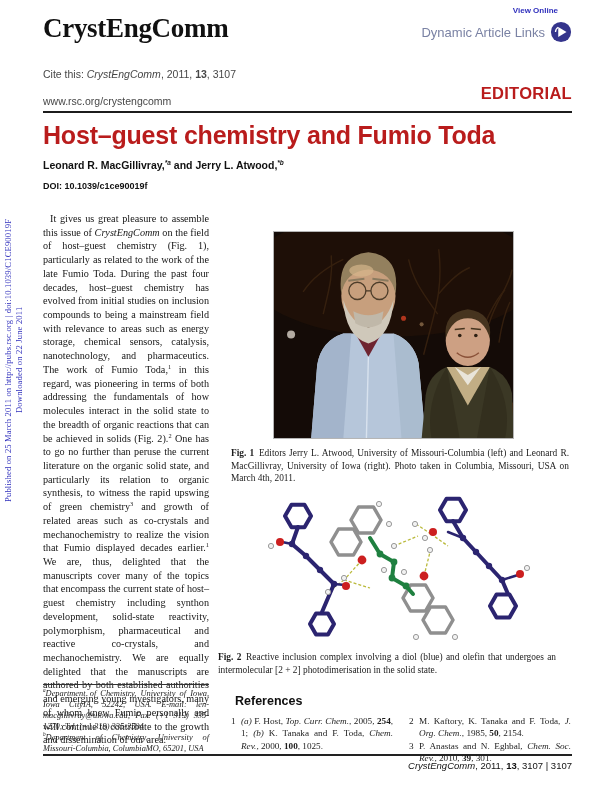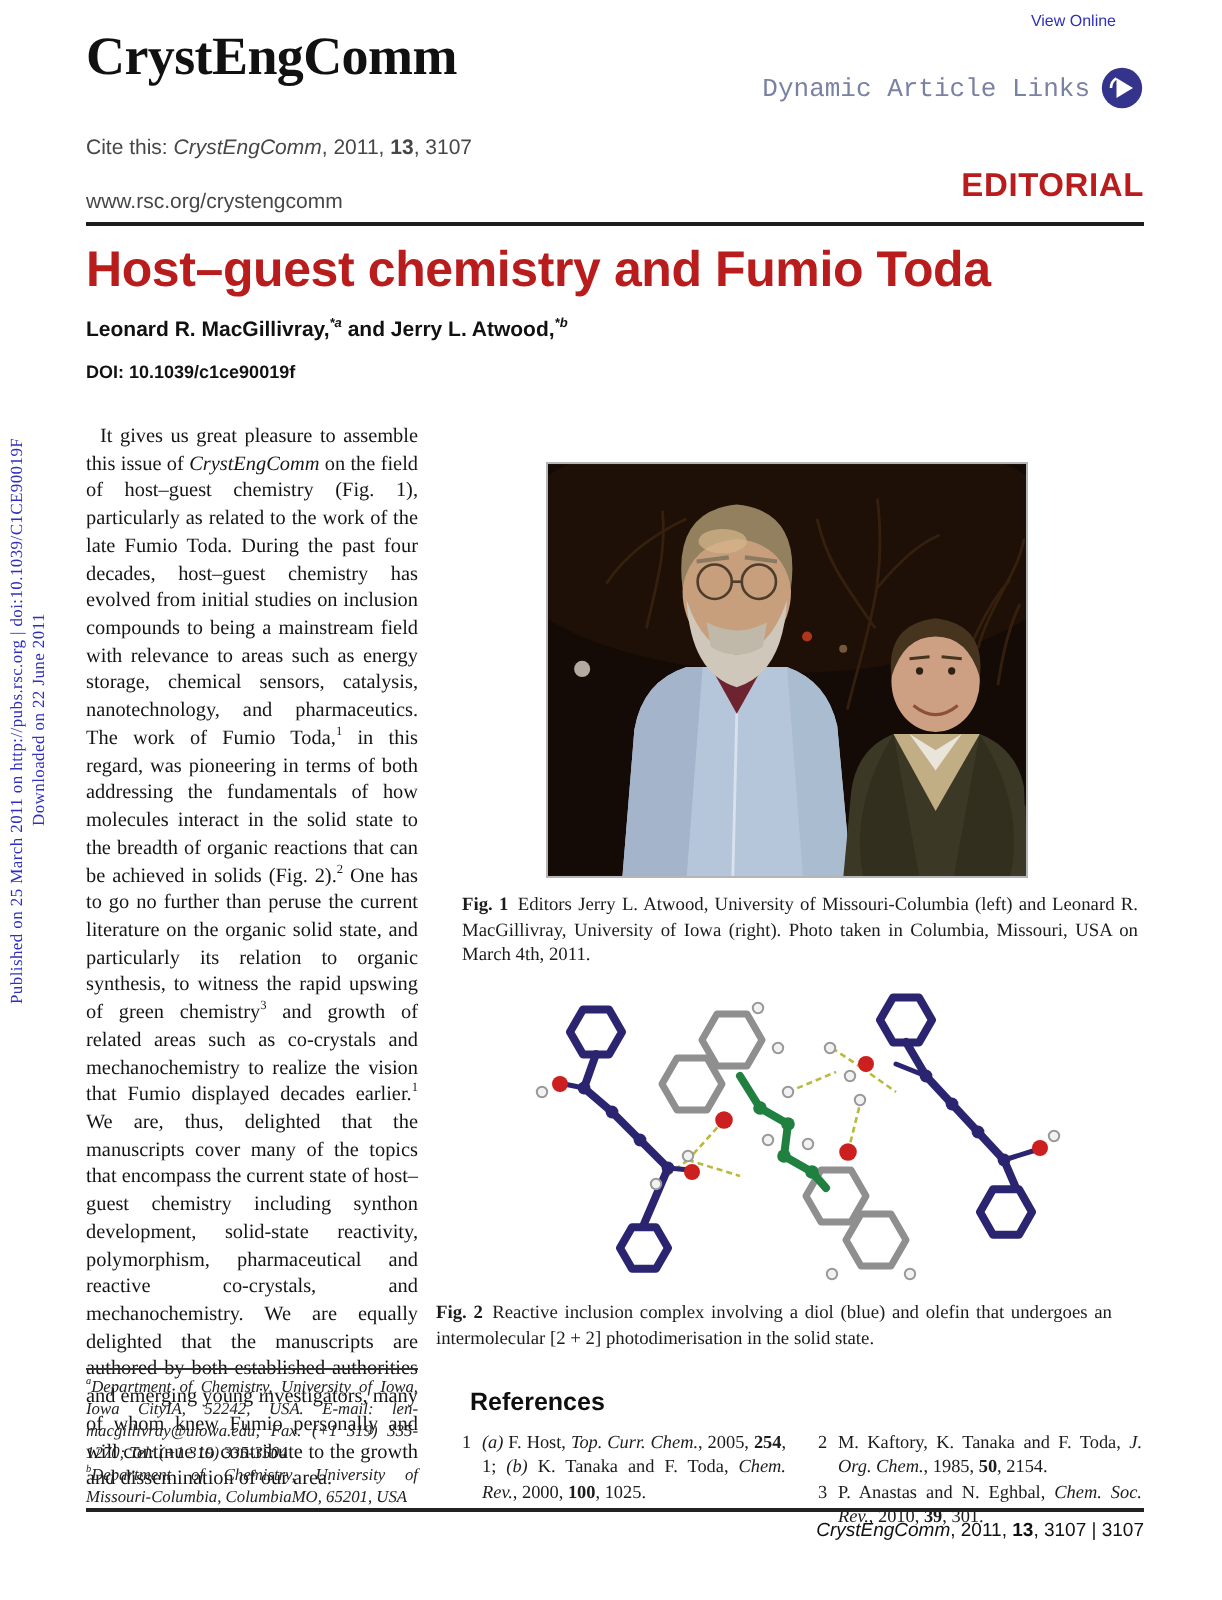--- a/index.html
+++ b/index.html
@@ -9,24 +9,24 @@
   
   .side-rotated{position:absolute;left:3px;top:140px;height:440px;display:flex;gap:1px;}
   .side-rotated span{display:block;height:100%;writing-mode:vertical-rl;transform:rotate(180deg);
         text-align:center;font-size:8.5px;color:#2f2fbc;font-family:"Liberation Serif",serif;
         letter-spacing:.2px;white-space:nowrap;}
 
   
   .logo{position:absolute;left:43px;top:13px;font-family:"Liberation Serif",serif;
         font-size:27px;font-weight:600;letter-spacing:-0.3px;color:#111;}
   .hdr-right{position:absolute;right:39px;top:6px;text-align:right;}
-  .view-online{font-family:"Liberation Sans",sans-serif;font-size:8px;font-weight:normal;
-        color:#2f2fbc;display:block;margin:0 14px 18px 0;}
+  .view-online{font-family:"Liberation Sans",sans-serif;font-size:8px;font-weight:bold;
+        color:#2f2fbc;display:block;margin:0 14px 6px 0;}
   .dal-row{display:flex;align-items:center;justify-content:flex-end;gap:5px;}
-  .dal-text{font-family:Liberation Mono, monospace;font-size:13px;color:#7a82a4;}
+  .dal-text{font-family:Liberation Sans, sans-serif;font-size:13px;color:#7a82a4;}
   .play-wrap{width:22px;height:22px;display:inline-block;}
 
   .cite-line{position:absolute;left:43px;top:68px;font-family:"Liberation Sans",sans-serif;
         font-size:10.5px;color:#474747;}
   .www-line{position:absolute;left:43px;top:95px;font-family:"Liberation Sans",sans-serif;
         font-size:10.5px;color:#474747;}
   .editorial{position:absolute;right:39px;top:84px;font-family:"Liberation Sans",sans-serif;
         font-size:16.5px;font-weight:bold;letter-spacing:.3px;color:#b91c1c;}
   .top-rule{position:absolute;left:43px;right:39px;top:111px;height:2px;background:#1c1c1c;}
 

